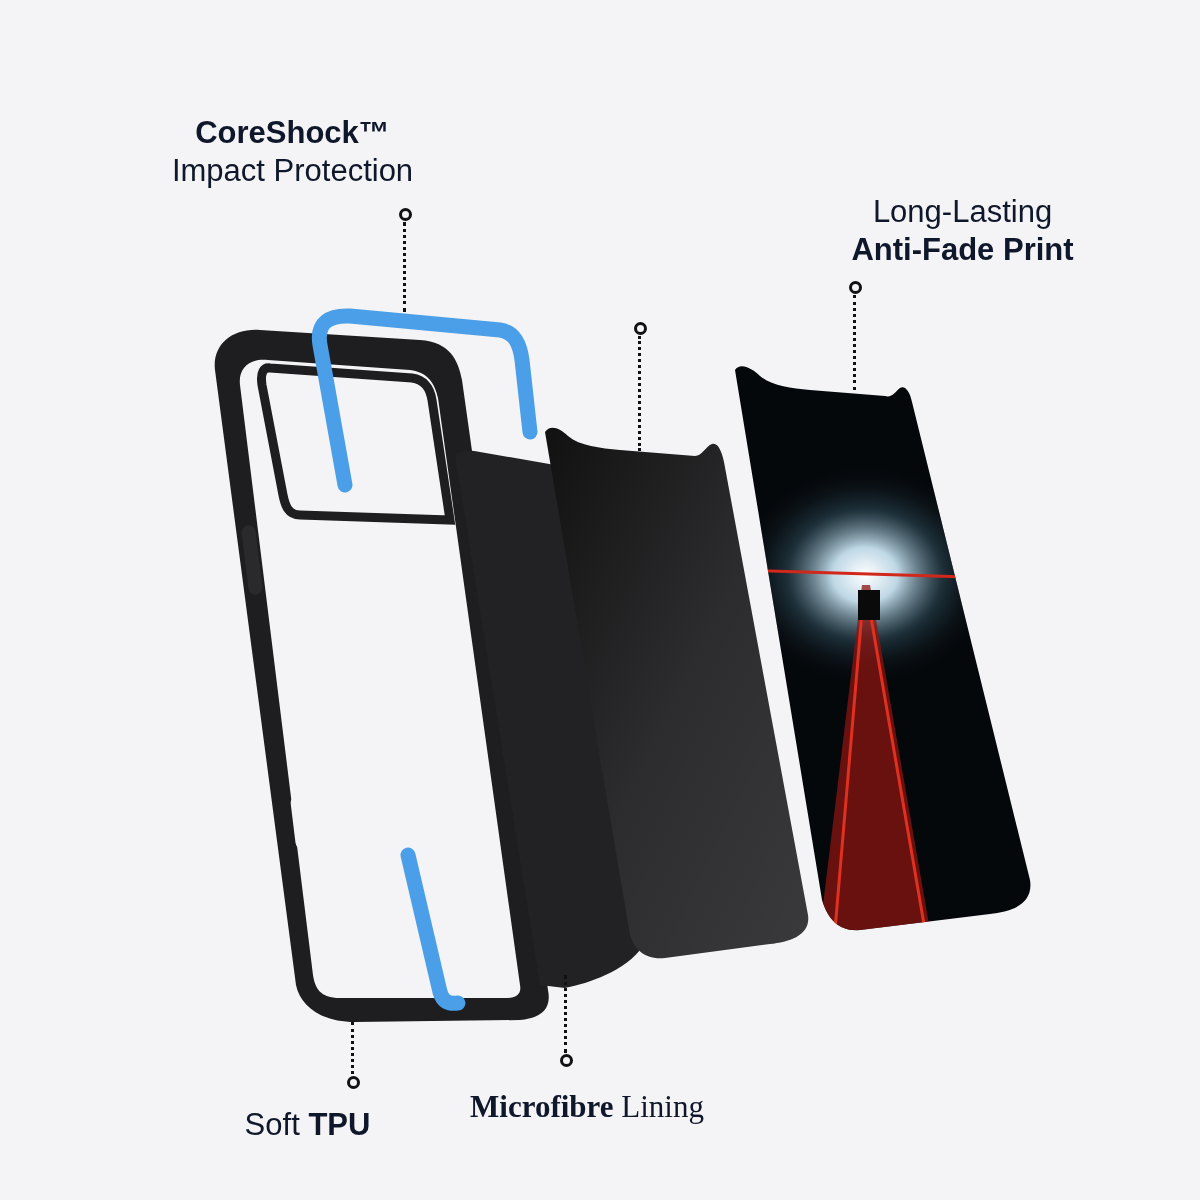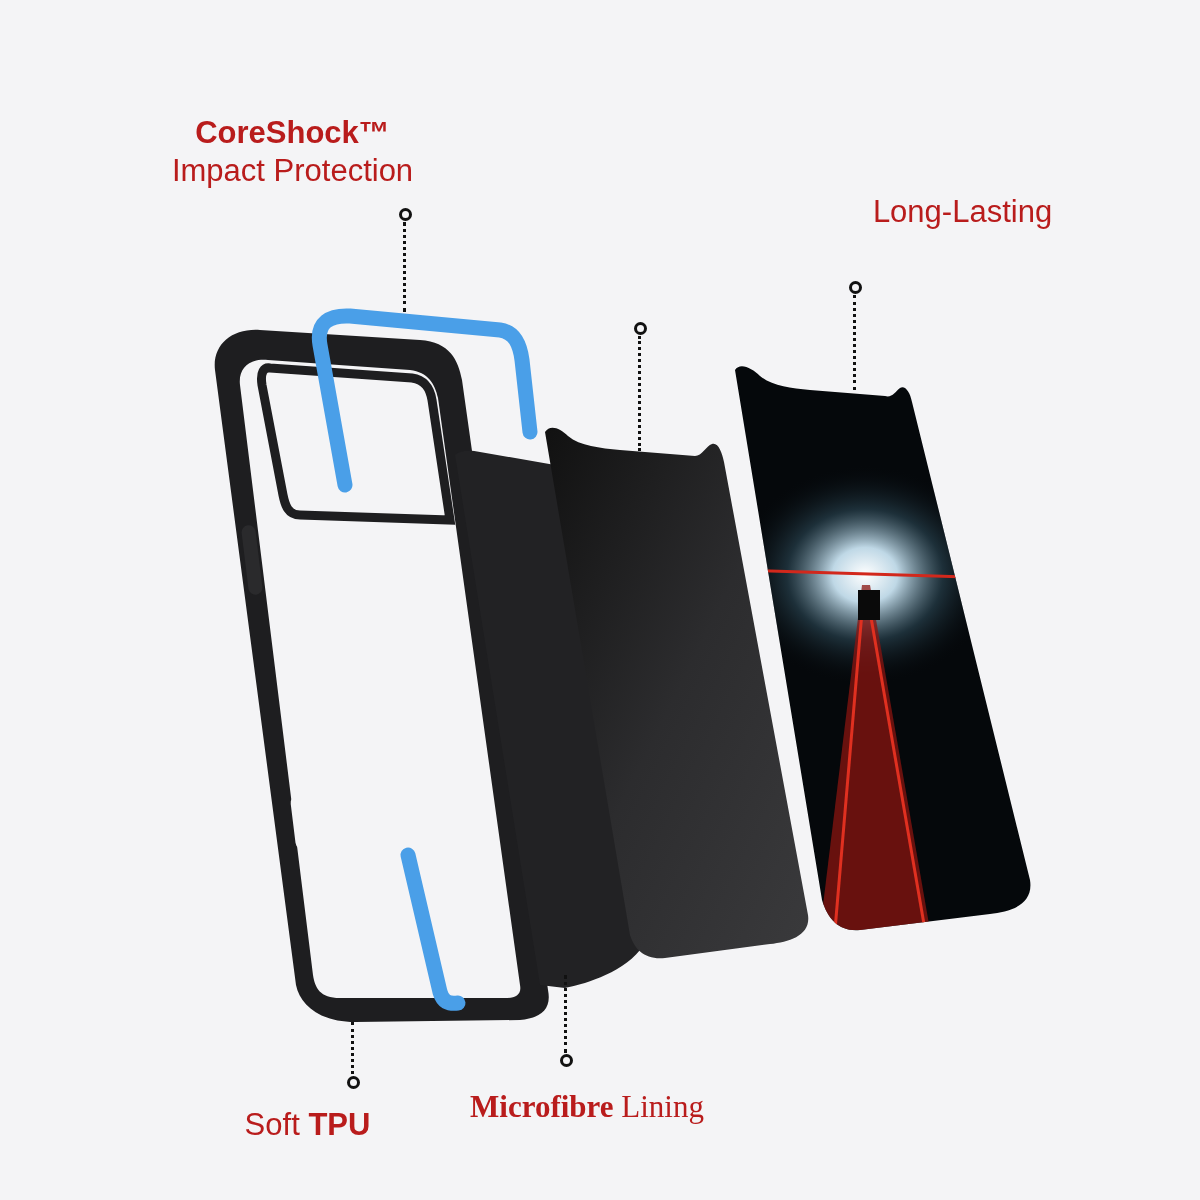--- a/index.html
+++ b/index.html
@@ -1,17 +1,17 @@
 <!DOCTYPE html>
 <html><head>
 <meta charset="utf-8">
 <style>
   html,body{margin:0;padding:0;}
   body{width:1200px;height:1200px;background:#f4f4f6;position:relative;overflow:hidden;font-family:"Liberation Sans",sans-serif;color:#111;}
-  .label{position:absolute;text-align:center;font-size:31px;line-height:38px;color:#b91c1c;}
+  .label{position:absolute;text-align:center;font-size:31px;line-height:38px;color:#0f172a;}
   .label b{font-weight:700;}
   .dotline{position:absolute;width:0;border-left:3px dotted #111;}
   .ring{position:absolute;width:7px;height:7px;border:3px solid #111;border-radius:50%;background:#f4f4f6;}
   svg{position:absolute;left:0;top:0;}
 </style>
 </head>
 <body>
 
 <svg width="1200" height="1200" viewBox="0 0 1200 1200">
   <defs>
@@ -77,20 +77,21 @@
 <div class="label" style="left:130px;top:114px;width:325px;">
   <div><b>CoreShock™</b></div>
   <div>Impact Protection</div>
 </div>
 
 <div class="label" style="left:470px;top:230px;width:355px;">
 </div>
 
 <div class="label" style="left:820px;top:193px;width:285px;">
   <div>Long-Lasting</div>
+  <div><b>Anti-Fade Print</b></div>
 </div>
 
 <div class="label" style="left:200px;top:1106px;width:215px;">
   <span>Soft</span>
   <b>TPU</b>
 </div>
 
 <div class="label" style="left:432px;top:1088px;width:310px;font-family:Liberation Serif, serif;">
   <b>Microfibre</b>
   <span>Lining</span>

